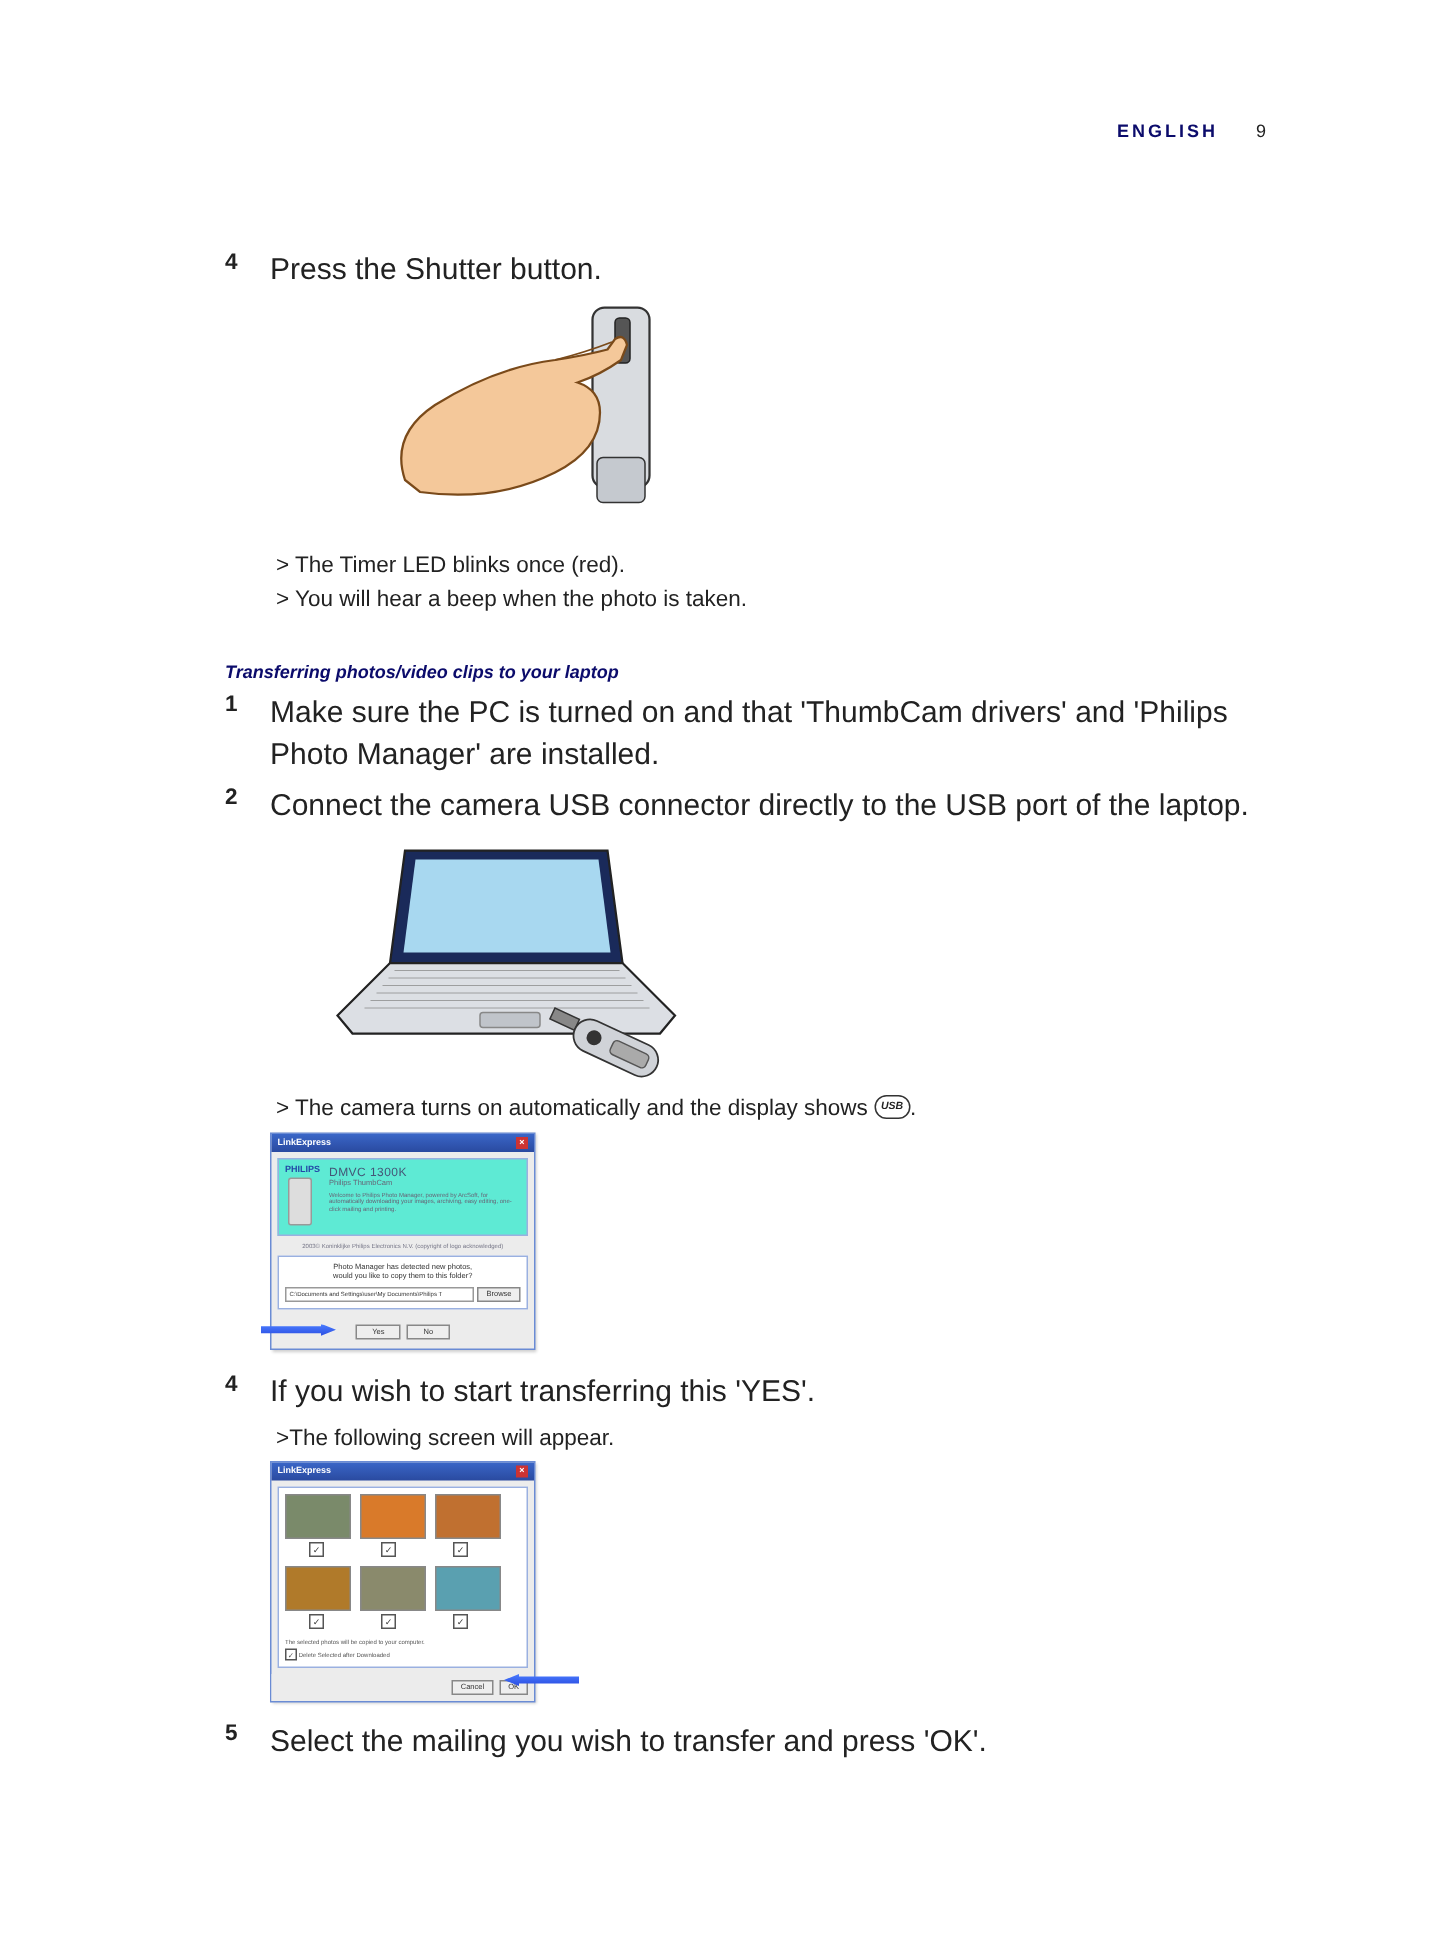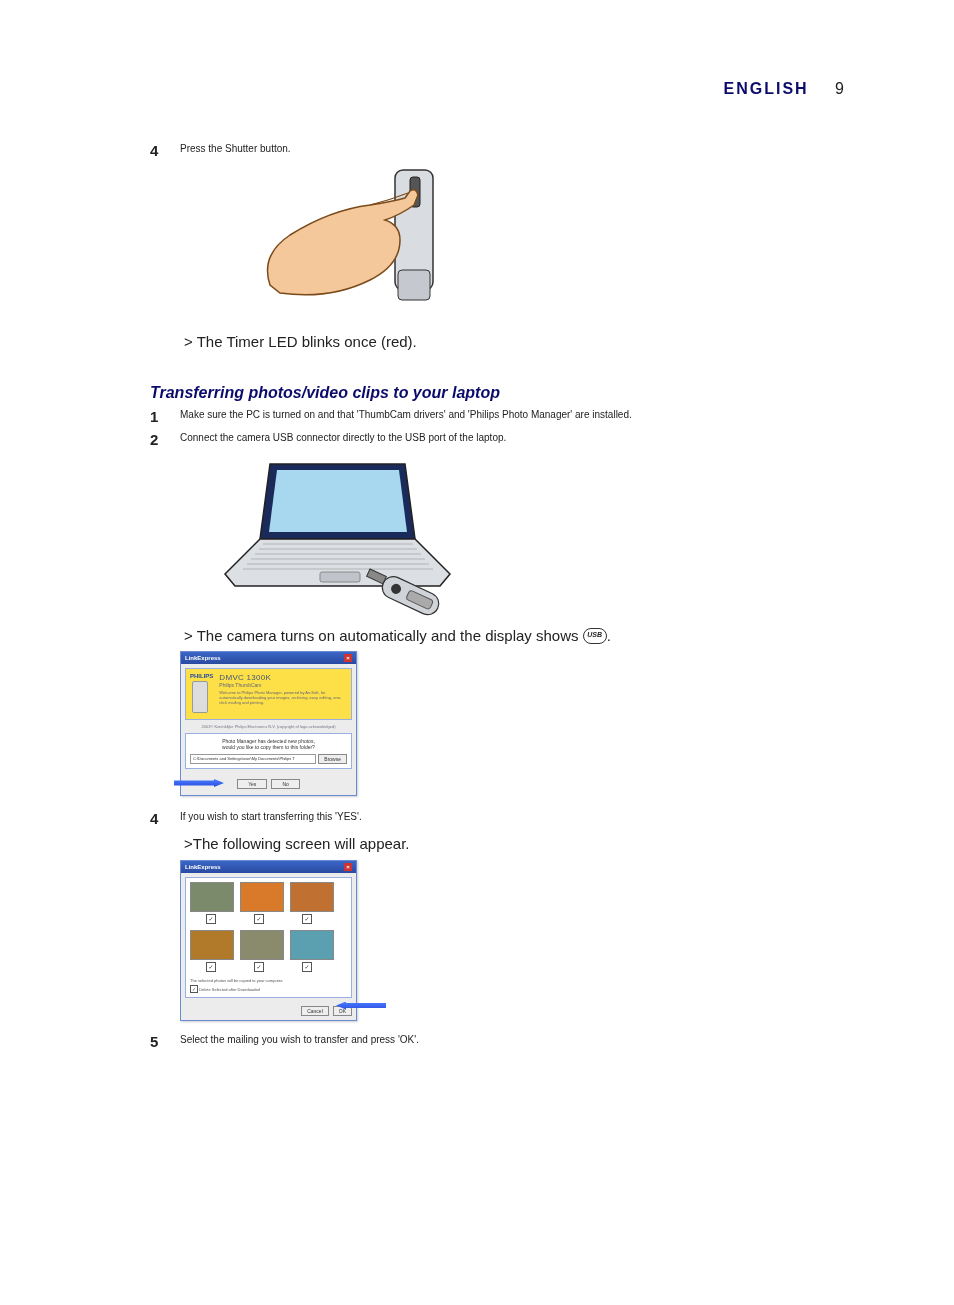--- a/index.html
+++ b/index.html
@@ -10,36 +10,36 @@
     color: #222;
     width: 954px;
     height: 1305px;
     position: relative;
   }
   .page {
     padding: 80px 110px 60px 150px;
   }
   .header-line {
     text-align: right;
-    font-size: 16px;
+    font-size: 12px;
     letter-spacing: 2px;
     color: #0b0b6b;
-    margin-bottom: 44px;
+    margin-bottom: 72px;
   }
   .header-lang { font-weight: 700; }
   .header-page { color: #222; font-weight: 400; letter-spacing: 0; margin-left: 20px; }
   .step-row { display: flex; align-items: flex-start; margin: 6px 0; }
   .step-num { width: 30px; flex: 0 0 30px; font-weight: 700; font-size: 15px; }
-  .step-body { flex: 1; font-size: 10px; line-height: 1.4; }
+  .step-body { flex: 1; font-size: 20px; line-height: 1.4; }
   .result-line { margin-left: 34px; font-size: 15px; line-height: 1.5; }
   .section-title {
     font-weight: 700;
     font-style: italic;
     color: #0b0b6b;
-    font-size: 16px;
+    font-size: 12px;
     margin: 30px 0 4px 0;
   }
   .illus-shutter { margin: 6px 0 6px 100px; height: 160px; width: 200px; }
   .illus-laptop  { margin: 6px 0 6px 65px; height: 165px; width: 250px; }
   .illus-dialog1 { margin: 4px 0 8px 30px; }
   .illus-dialog2 { margin: 4px 0 8px 30px; }
   .usb-glyph {
     display: inline-flex; align-items: center; justify-content: center;
     width: 22px; height: 14px;
     border: 1px solid #333; border-radius: 8px;
@@ -59,21 +59,21 @@
   .dlg-title {
     background: linear-gradient(#3a66c7, #2a4aa0);
     color: #fff;
     font-weight: 700;
     padding: 2px 4px;
     display: flex; justify-content: space-between; align-items: center;
     font-size: 6px;
   }
   .dlg-close { background:#c33; width:8px; height:8px; display:flex; align-items:center; justify-content:center; font-size:6px; }
   .dlg-top {
-    background:#fde047; margin:4px; padding:4px; border:1px solid #9ab0e0;
+    background:#5eead4; margin:4px; padding:4px; border:1px solid #9ab0e0;
     display:flex; gap:6px;
   }
   .dlg-cam { width:14px; height:30px; background:#ddd; border:1px solid #999; border-radius:2px; margin:2px; }
   .dlg-philips { color:#2348a7; font-weight:700; font-size:6px; }
   .dlg-model { color:#445677; font-size:8px; letter-spacing:0.3px; }
   .dlg-sub { color:#667; font-size:5px; }
   .dlg-desc { color:#667; font-size:4px; margin-top:3px; line-height:1.2; }
   .dlg-copy { color:#778; font-size:4px; margin:2px 6px 4px; text-align:center; }
   .dlg-mid {
     background:#fff; margin:0 4px 4px; padding:4px; border:1px solid #9ab0e0;
@@ -118,20 +118,21 @@
       <rect x="145" y="5" width="38" height="120" rx="8" fill="#d9dce0" stroke="#333" stroke-width="1.5"></rect>
       <rect x="148" y="105" width="32" height="30" rx="4" fill="#c5c9cf" stroke="#333"></rect>
       <rect x="160" y="12" width="10" height="30" rx="3" fill="#555" stroke="#222"></rect>
 
       <path d="M 20 120 Q 10 90 40 70 Q 80 45 120 40 Q 140 37 155 33 L 160 26 Q 166 22 168 30 L 164 40 Q 150 50 135 55 Q 150 60 150 75 Q 150 100 120 115 Q 80 135 30 128 Z" fill="#f4c89a" stroke="#7a4a1a" stroke-width="1.5"></path>
       <path d="M 120 40 Q 140 35 158 28" fill="none" stroke="#7a4a1a" stroke-width="1.2"></path>
     </svg>
   </div>
 
   <div class="result-line">&gt; The Timer LED blinks once (red).</div>
+  <div class="result-line">&gt; You will hear a beep when the photo is taken.</div>
 
   <div class="section-title">Transferring photos/video clips to your laptop</div>
 
   <div class="step-row">
     <div class="step-num">1</div>
     <div class="step-body">Make sure the PC is turned on and that 'ThumbCam drivers' and 'Philips Photo Manager' are installed.</div>
   </div>
 
   <div class="step-row">
     <div class="step-num">2</div>

